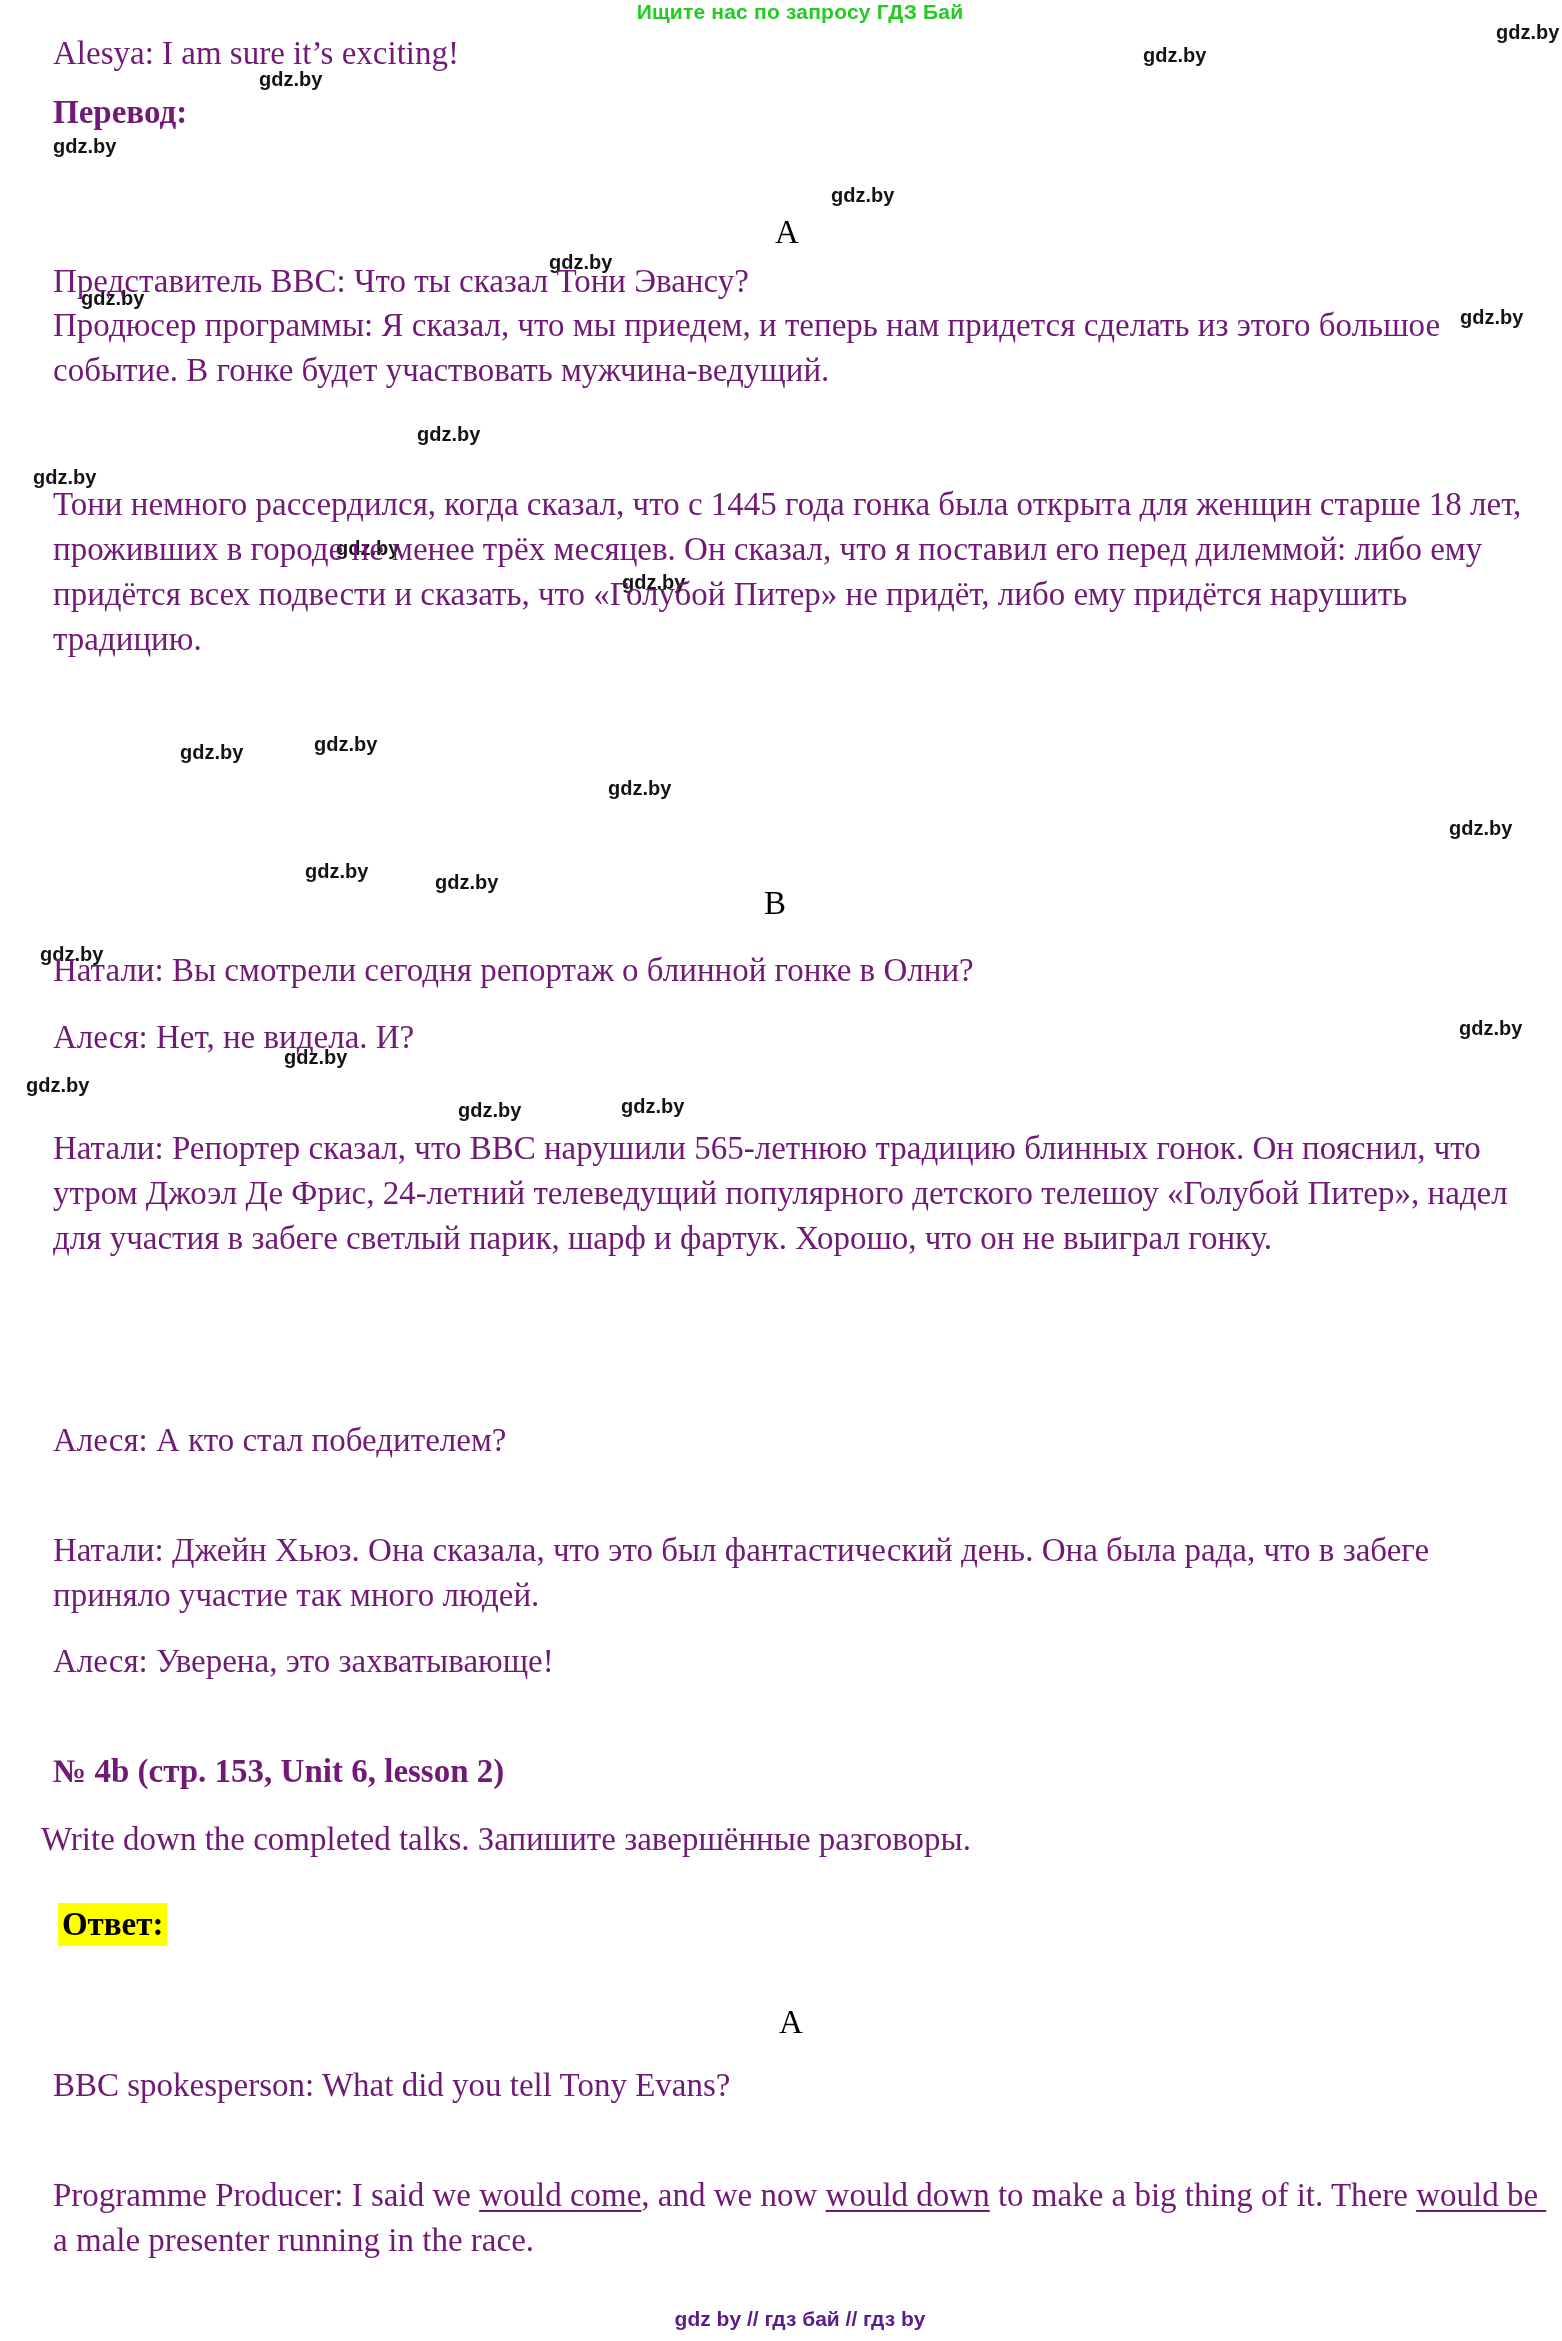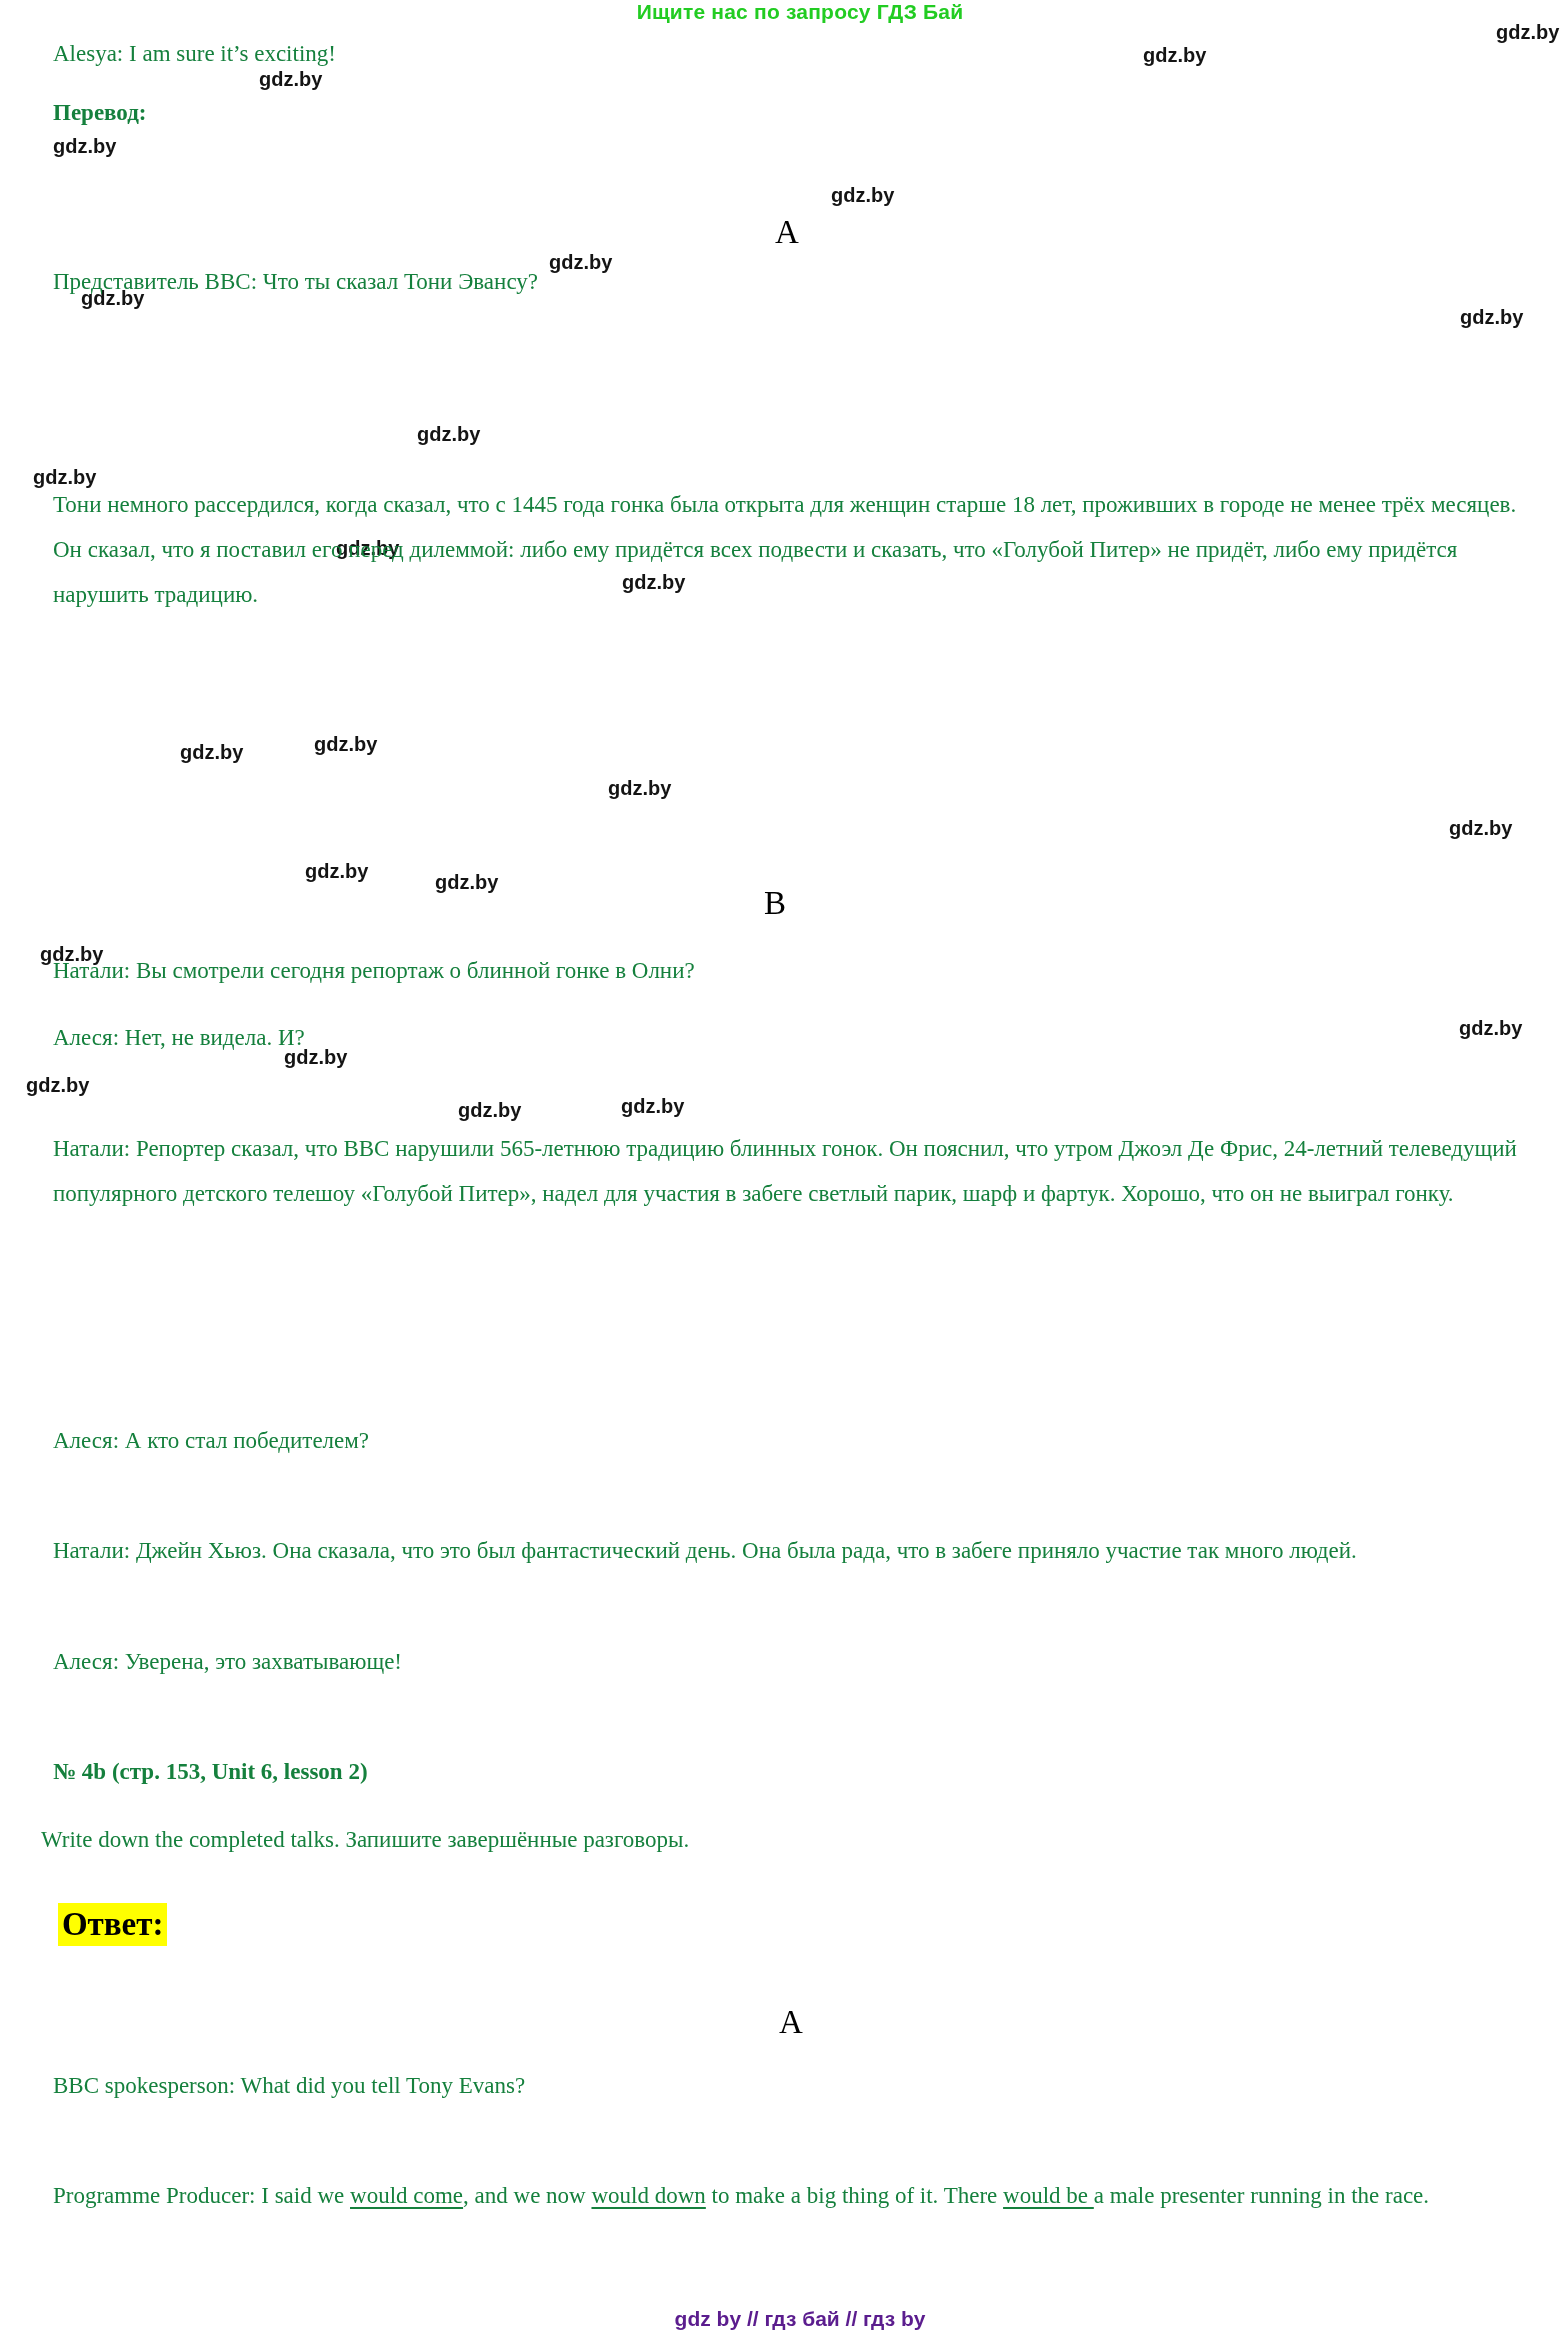--- a/index.html
+++ b/index.html
@@ -53,23 +53,23 @@
     font-weight: 600;
     color: #141414;
     white-space: nowrap;
     line-height: 1;
   }
 
   
   .txt {
     position: absolute;
     font-family: "Liberation Serif", "DejaVu Serif", serif;
-    font-size: 23px;
+    font-size: 33px;
     line-height: 45px;
-    color: #15803d;
+    color: #701a75;
     white-space: pre-wrap;
   }
   .txt.bold { font-weight: bold; }
 
   .center-letter {
     position: absolute;
     font-family: "Liberation Serif", "DejaVu Serif", serif;
     font-size: 33px;
     line-height: 38px;
     color: #000000;
@@ -125,20 +125,21 @@
     </div>
 
   <div class="txt" style="left:34px; top:31px; width:1489px;">Alesya: I am sure it’s exciting!</div>
 
   <div class="txt bold" style="left:34px; top:90px; width:470px;">Перевод:</div>
 
   <div class="center-letter" style="left:756px; top:213px;">A</div>
 
   <div class="txt" style="left:34px; top:259px; width:1493px;">Представитель ВВС: Что ты сказал Тони Эвансу?</div>
 
+  <div class="txt" style="left:34px; top:303px; width:1493px;">Продюсер программы: Я сказал, что мы приедем, и теперь нам придется сделать из этого большое событие. В гонке будет участвовать мужчина-ведущий.</div>
 
   <div class="txt" style="left:34px; top:482px; width:1493px;">Тони немного рассердился, когда сказал, что с 1445 года гонка была открыта для женщин старше 18 лет, проживших в городе не менее трёх месяцев. Он сказал, что я поставил его перед дилеммой: либо ему придётся всех подвести и сказать, что «Голубой Питер» не придёт, либо ему придётся нарушить традицию.</div>
 
   <div class="center-letter" style="left:745px; top:884px;">В</div>
 
   <div class="txt" style="left:34px; top:948px; width:1493px;">Натали: Вы смотрели сегодня репортаж о блинной гонке в Олни?</div>
 
   <div class="txt" style="left:34px; top:1015px; width:1493px;">Алеся: Нет, не видела. И?</div>
 
   <div class="txt" style="left:34px; top:1126px; width:1493px;">Натали: Репортер сказал, что ВВС нарушили 565-летнюю традицию блинных гонок. Он пояснил, что утром Джоэл Де Фрис, 24-летний телеведущий популярного детского телешоу «Голубой Питер», надел для участия в забеге светлый парик, шарф и фартук. Хорошо, что он не выиграл гонку.</div>

